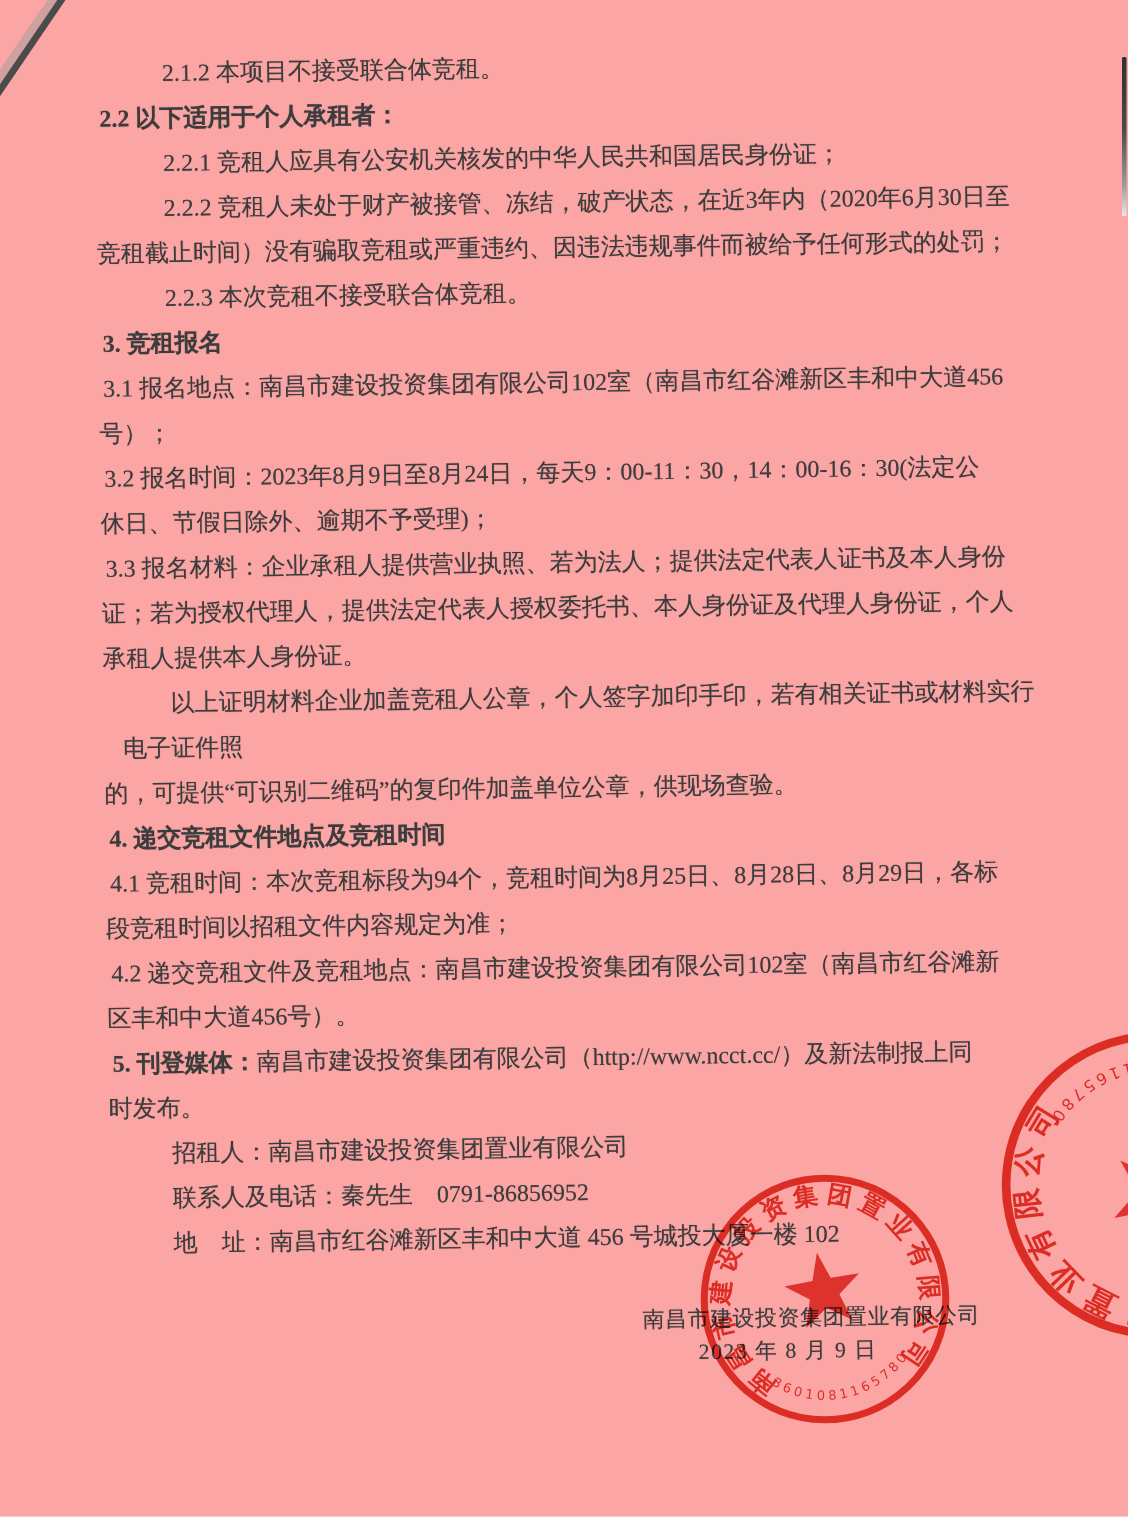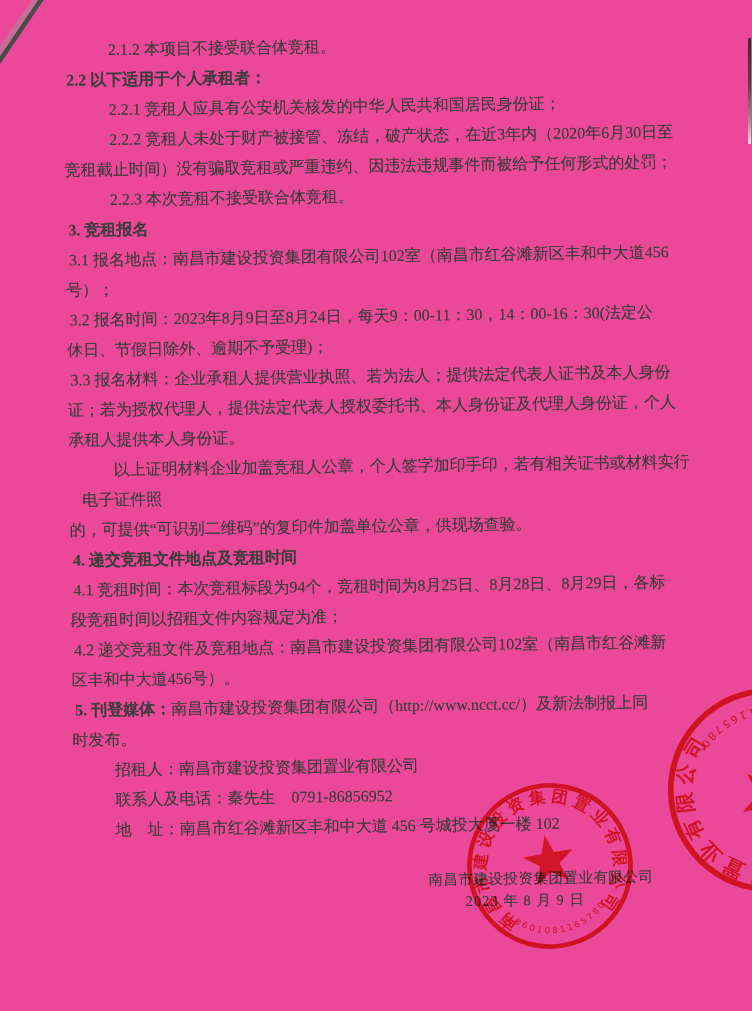--- a/index.html
+++ b/index.html
@@ -8,21 +8,21 @@
   }
   html,body{margin:0;padding:0;}
   body{
     width:752px;height:1011px;
     background:#e9e9e9;
     font-family:"Liberation Serif","DejaVu Serif",serif;
   }
   .page{
     position:relative;
     width:752px;height:1011px;
-    background:#ec4899;
+    background:#fca5a5;
     overflow:hidden;
   }
   
   .doc-layer{
     position:absolute;
     left:0;top:0;width:752px;height:1011px;
     transform:rotate(-0.8deg);
     transform-origin:40px 990px;
     color:var(--ink);
   }

